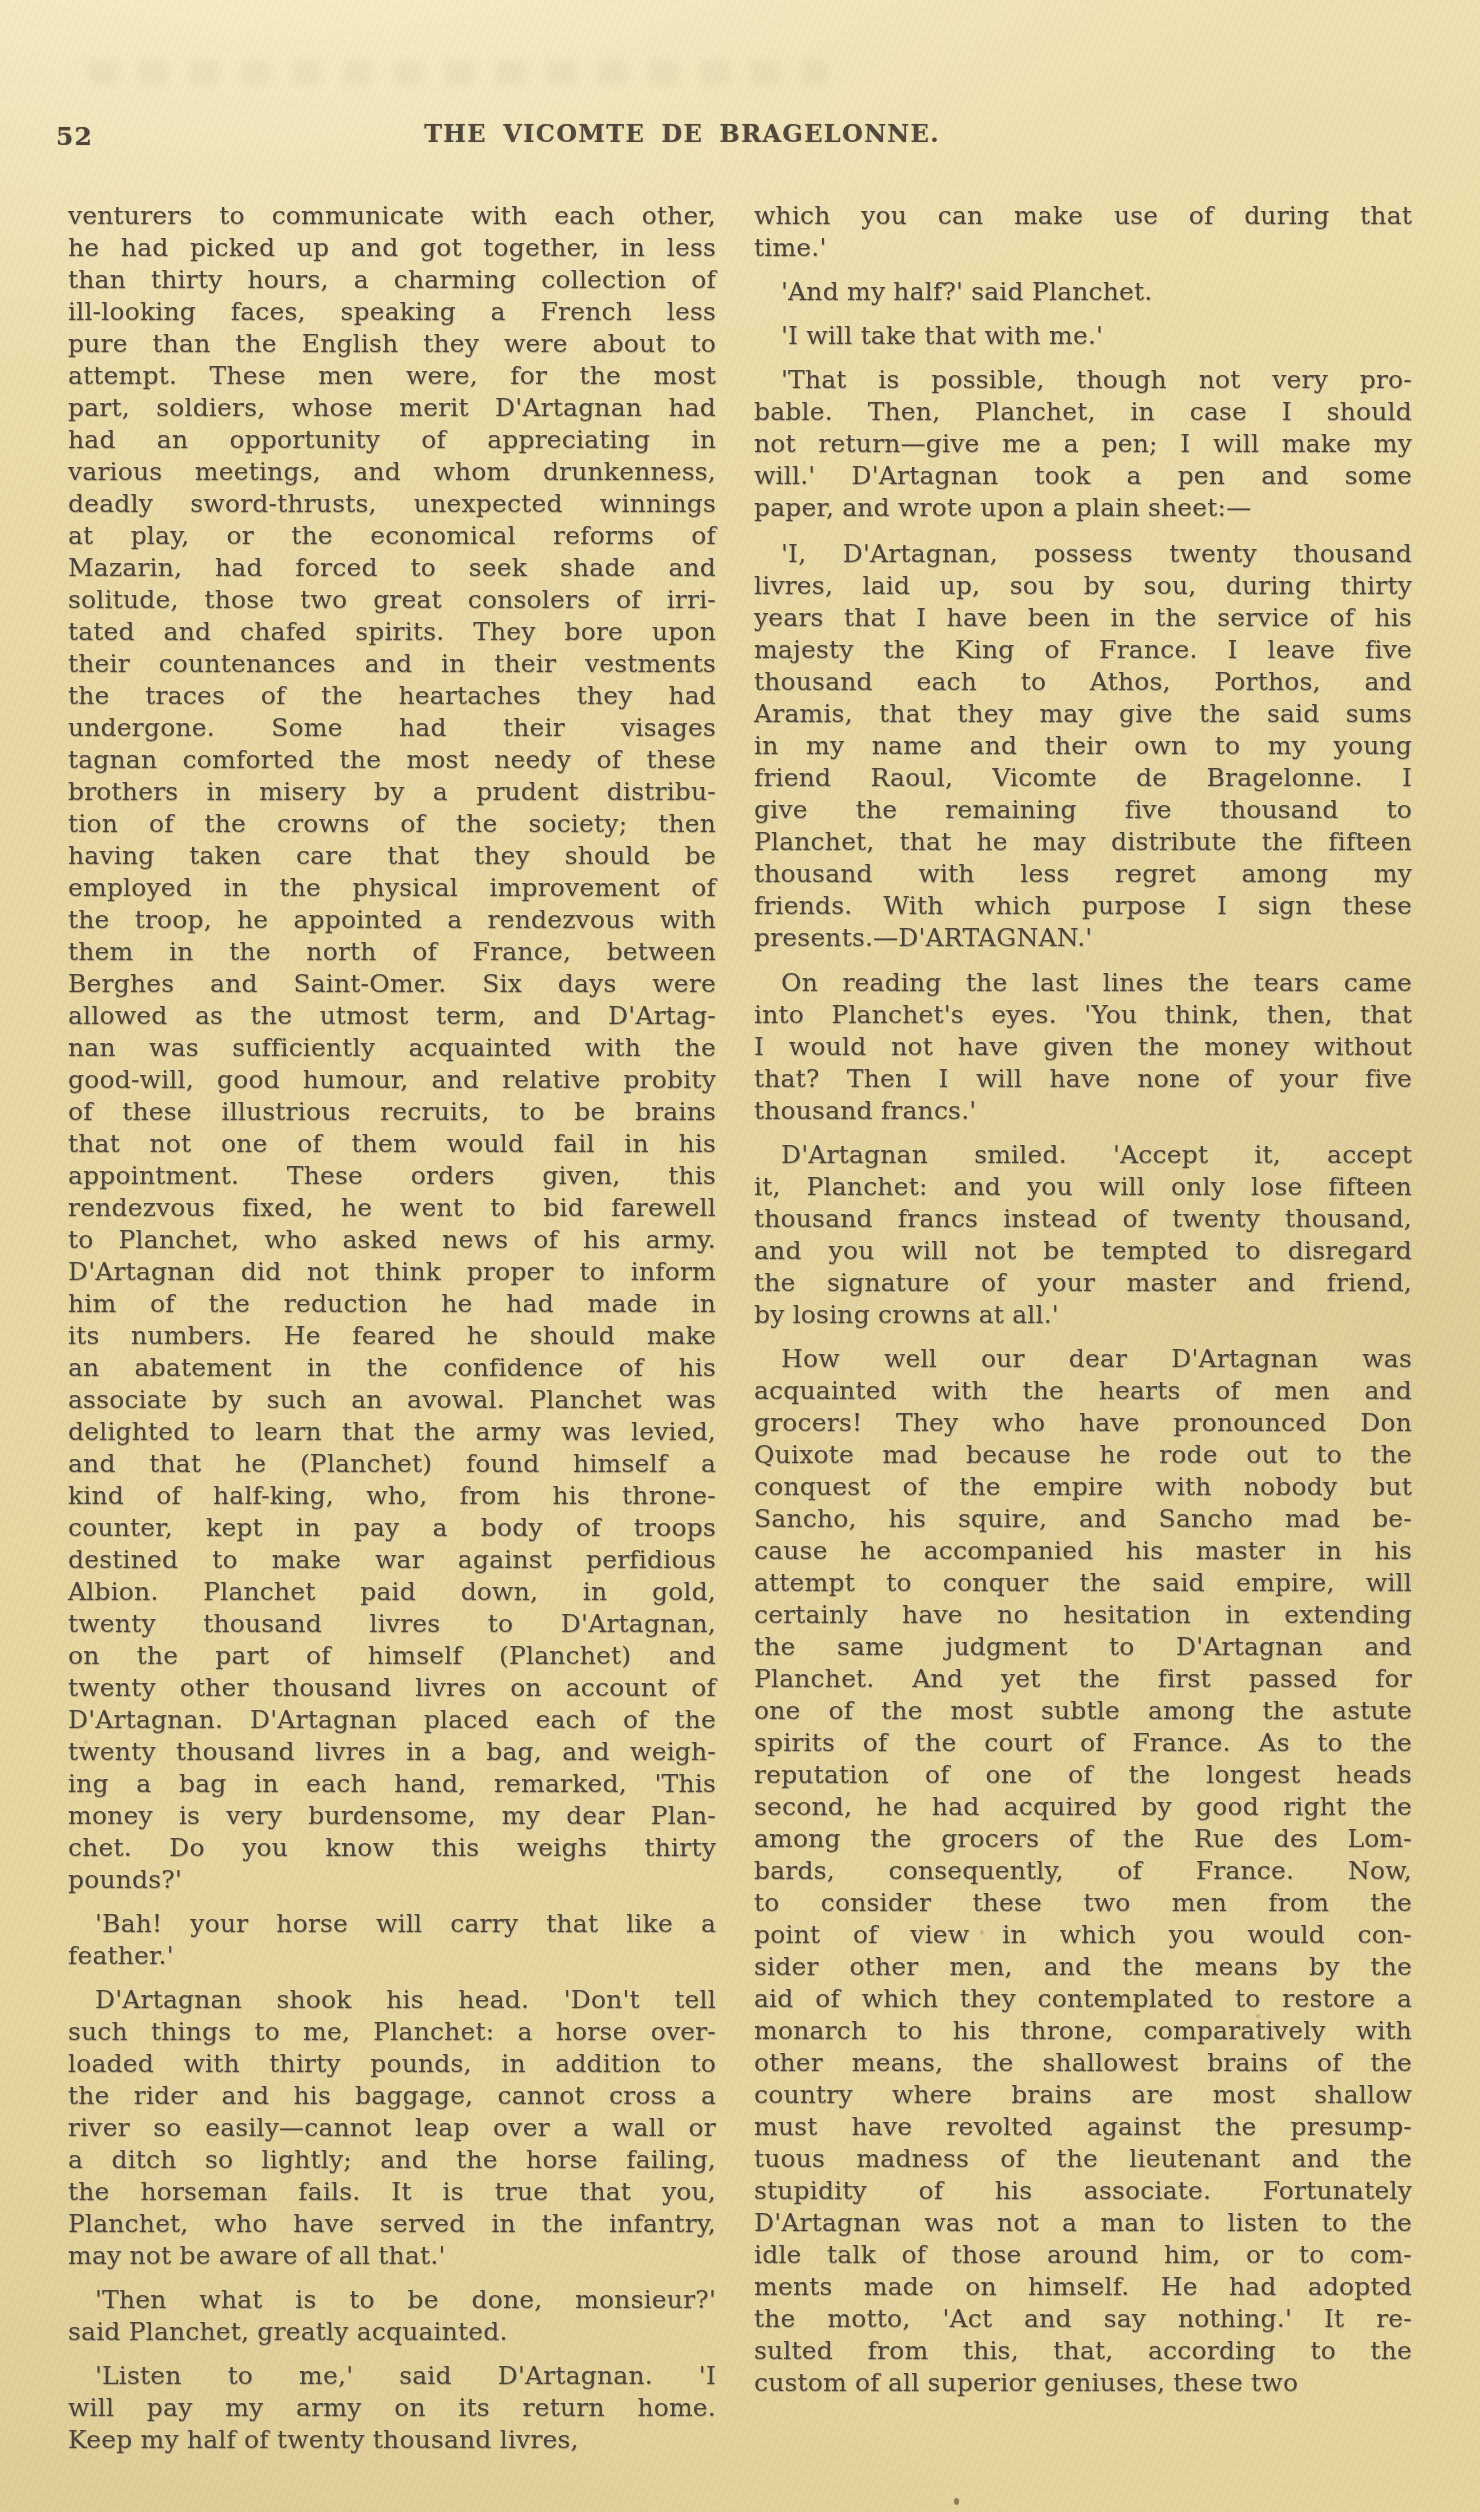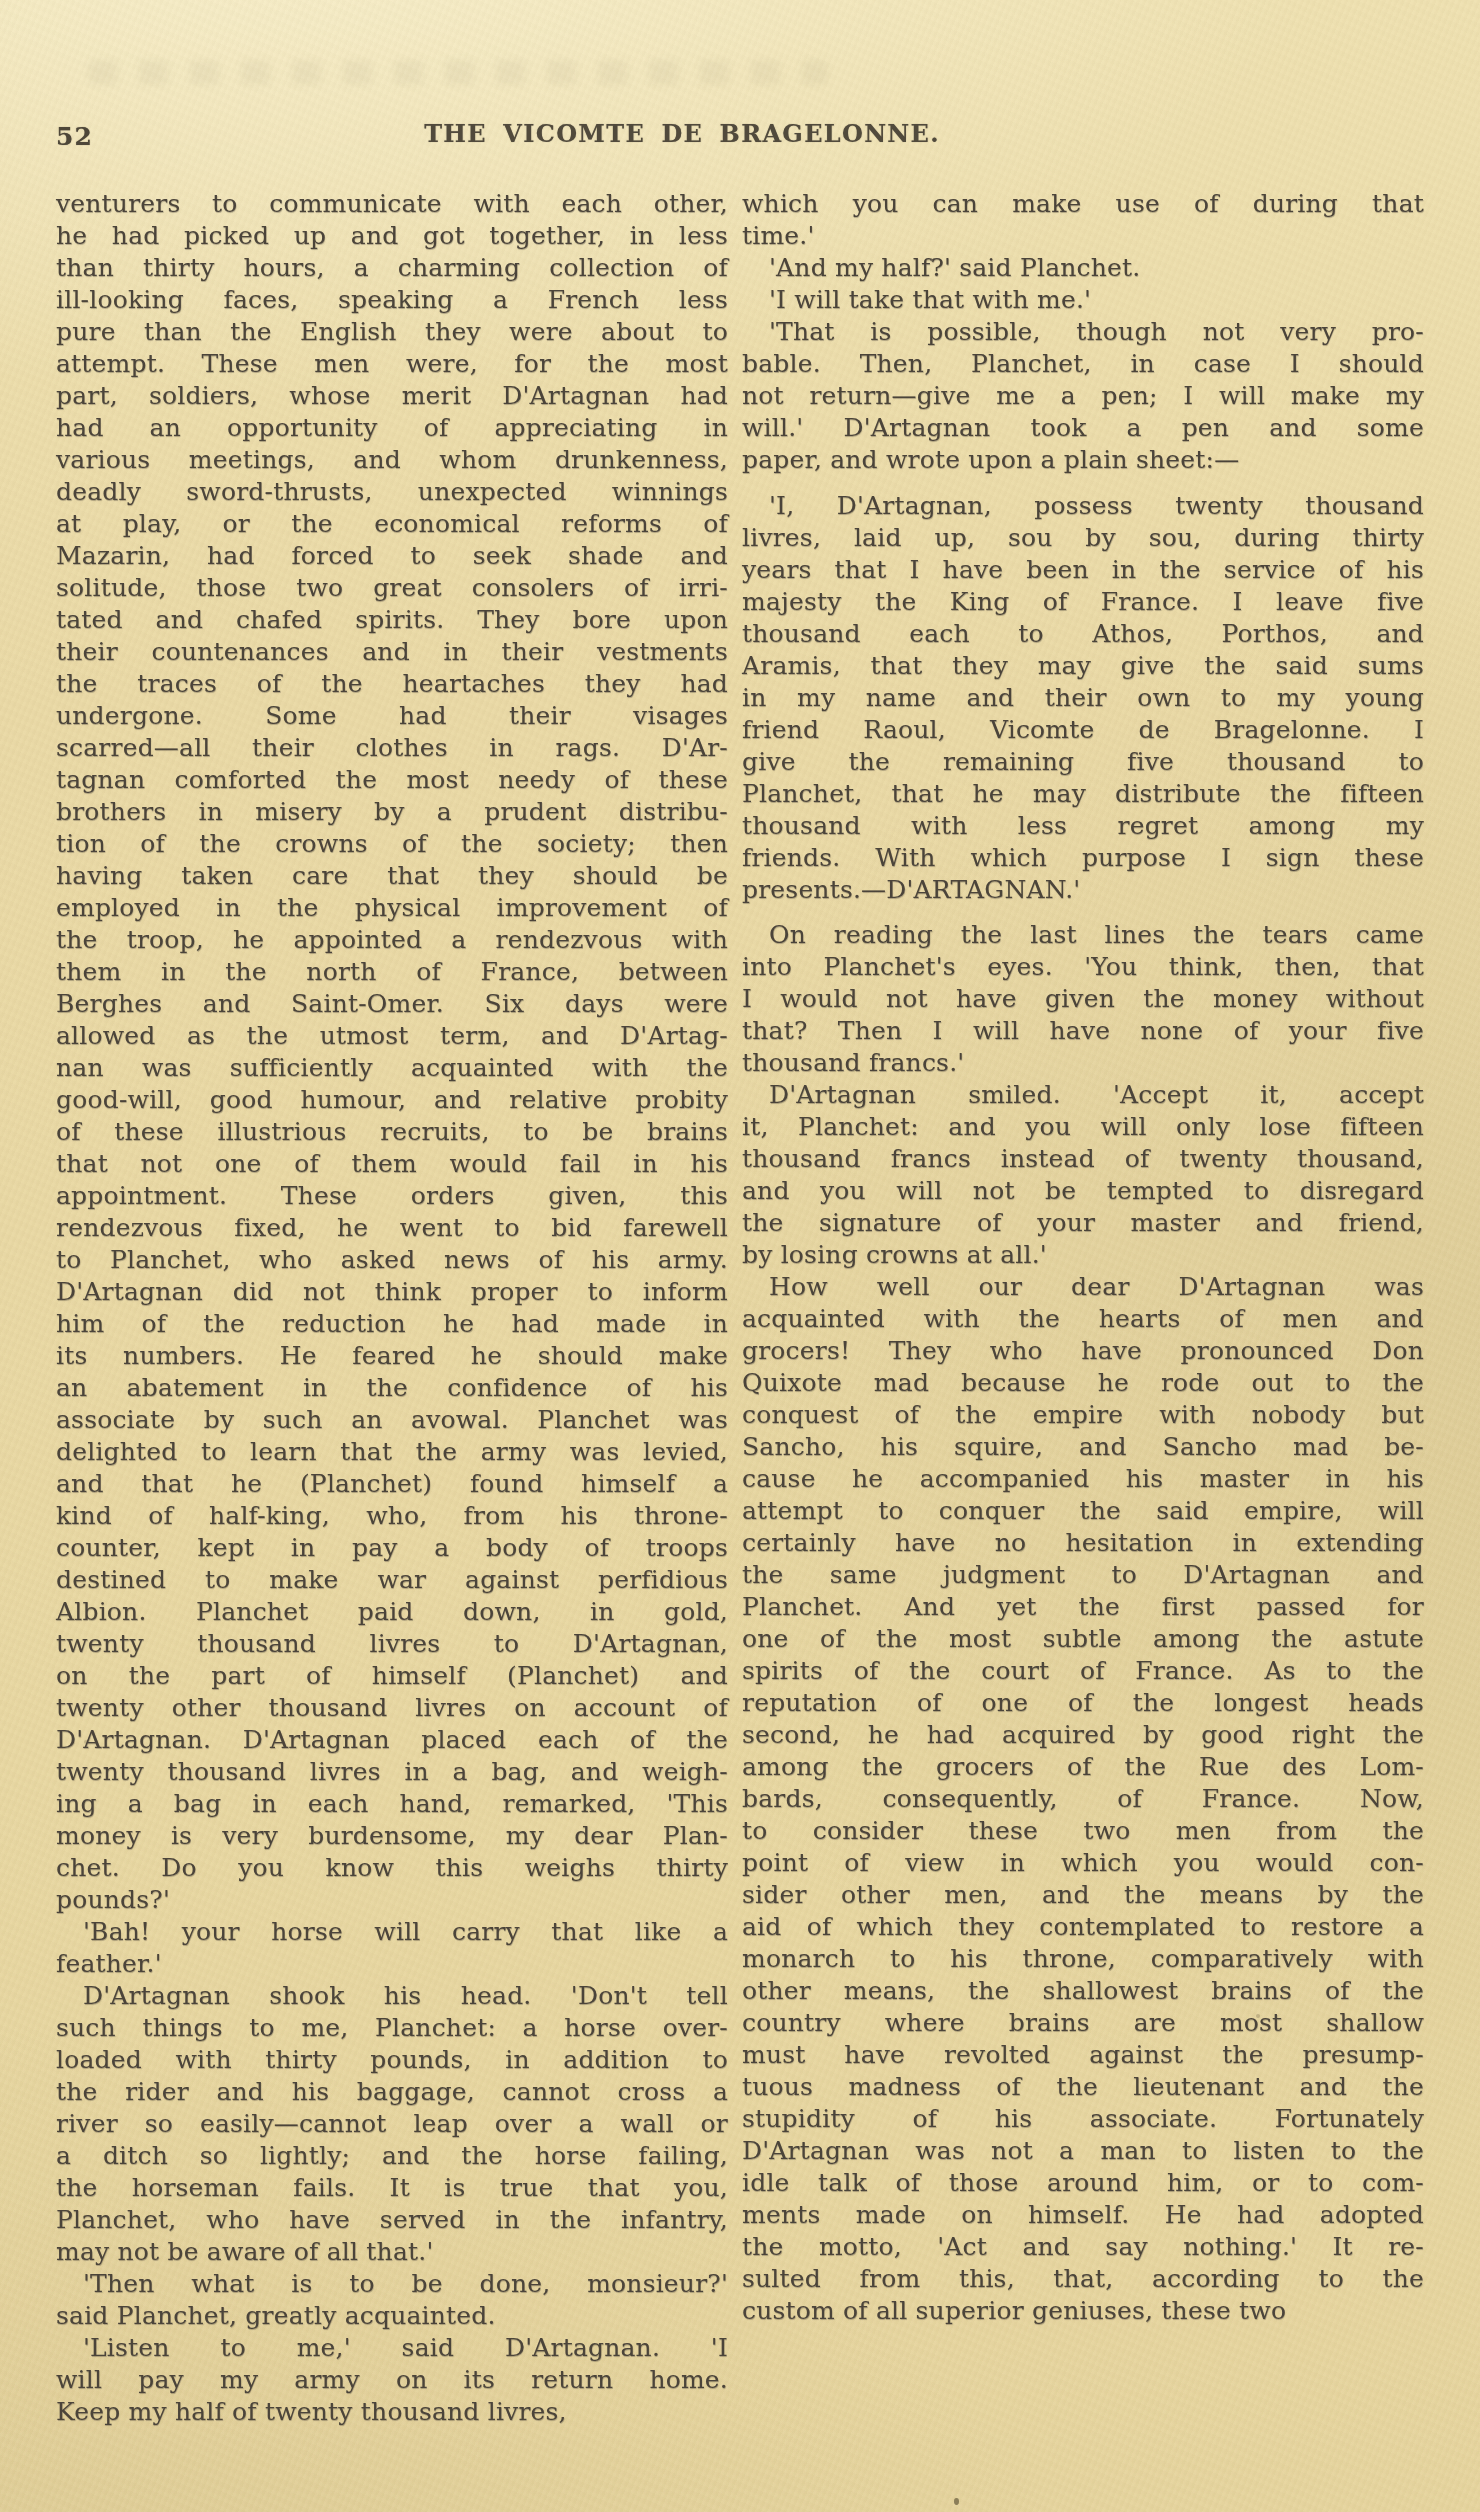--- a/index.html
+++ b/index.html
@@ -45,21 +45,21 @@
     font-size: 24px; font-weight: bold; letter-spacing: 1.3px; word-spacing: 6.8px;
     white-space: nowrap;
     color: #514a3c; text-shadow: 0 0 1px rgba(81,74,60,0.5); text-align: center;
   }
 
   .columns { position: absolute; top: 188px; left: 56px; width: 1368px; }
   .col { position: absolute; top: 0; }
   .col-left  { left: 0;     width: 672px; }
   .col-right { left: 686px; width: 682px; }
 
-  .para { margin: 0; }
+  .para { margin: 12px; }
   .para.gap { margin-top: 13.6px; }
   .para.indent > .line:first-child { text-indent: 27px; }
   .line {
     font-size: 25px; line-height: 32px;
     color: #4b443a;
     letter-spacing: 0.2px;
     text-align: justify; text-align-last: justify;
     text-shadow: 0.4px 0.5px 0.7px rgba(75,68,58,0.38);
     white-space: normal;
   }
@@ -94,21 +94,20 @@
           <div class="line">had an opportunity of appreciating in</div>
           <div class="line">various meetings, and whom drunkenness,</div>
           <div class="line">deadly sword-thrusts, unexpected winnings</div>
           <div class="line">at play, or the economical reforms of</div>
           <div class="line">Mazarin, had forced to seek shade and</div>
           <div class="line">solitude, those two great consolers of irri-</div>
           <div class="line">tated and chafed spirits.  They bore upon</div>
           <div class="line">their countenances and in their vestments</div>
           <div class="line">the traces of the heartaches they had</div>
           <div class="line">undergone.  Some had their visages</div>
-          <div class="line">scarred—all their clothes in rags.  D'Ar-</div>
           <div class="line">tagnan comforted the most needy of these</div>
           <div class="line">brothers in misery by a prudent distribu-</div>
           <div class="line">tion of the crowns of the society; then</div>
           <div class="line">having taken care that they should be</div>
           <div class="line">employed in the physical improvement of</div>
           <div class="line">the troop, he appointed a rendezvous with</div>
           <div class="line">them in the north of France, between</div>
           <div class="line">Berghes and Saint-Omer.  Six days were</div>
           <div class="line">allowed as the utmost term, and D'Artag-</div>
           <div class="line">nan was sufficiently acquainted with the</div>

